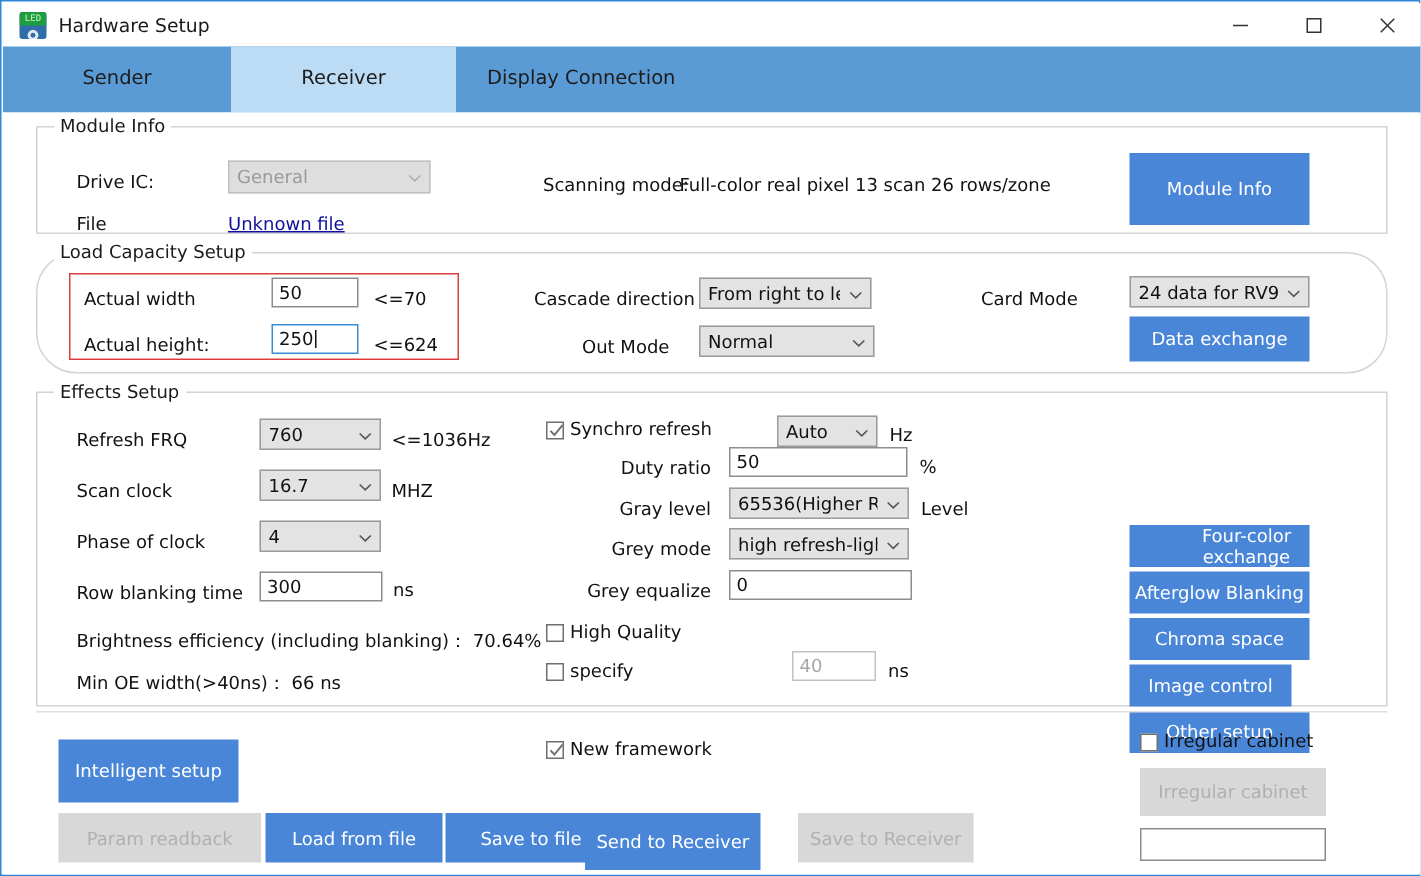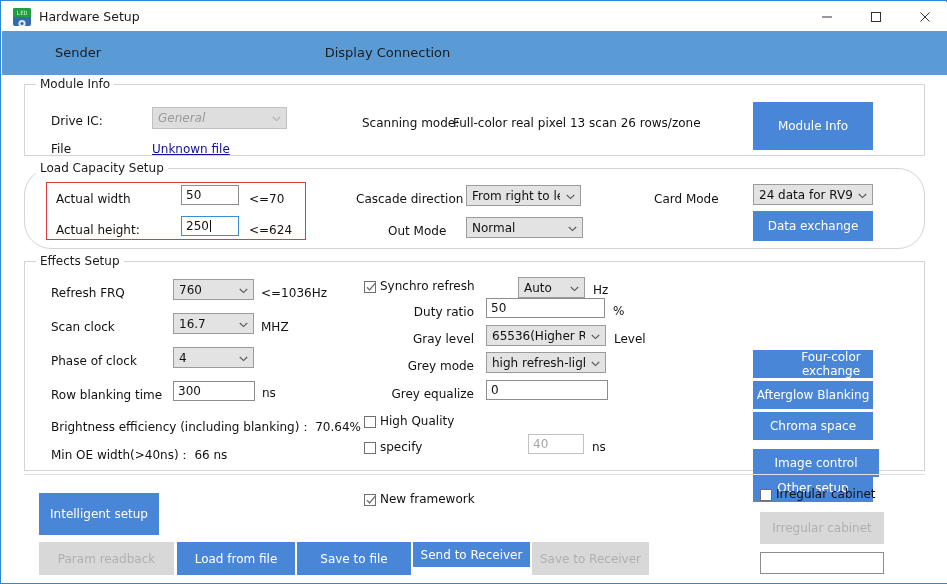--- a/index.html
+++ b/index.html
@@ -75,21 +75,21 @@
   
   .combo{
     position:absolute;box-sizing:border-box;
     border:1px solid #9b9b9b;background:#e3e3e3;
     font-size:12px;color:#111;overflow:hidden;white-space:nowrap;
     cursor:default;
   }
   .combo .txt{position:absolute;left:5px;top:50%;transform:translateY(-50%);
      right:20px;overflow:hidden;white-space:nowrap;}
   .combo .arw{position:absolute;right:5px;top:50%;transform:translateY(-50%);}
-  .combo.disabled{color:#9a9a9a;border-color:#c0c0c0;background:#dedede;font-style:italic;}
+  .combo.disabled{color:#9a9a9a;border-color:#c0c0c0;background:#dedede;}
   .combo.disabled .arw svg path{stroke:#b0b0b0;}
 
   
   .tbox{
     position:absolute;box-sizing:border-box;
     border:1px solid #8d8d8d;background:#fff;
     font-size:12px;color:#111;overflow:hidden;white-space:nowrap;
   }
   .tbox .txt{position:absolute;left:4px;top:50%;transform:translateY(-50%);}
   .tbox.focused{border:1px solid #3a8fd4;}
@@ -153,20 +153,21 @@
       <span class="winbtn">
         <svg width="12" height="12" viewBox="0 0 12 12">
             <path d="M1.5 1.5 L10.5 10.5 M10.5 1.5 L1.5 10.5" stroke="#333" stroke-width="1"></path>
           </svg>
       </span>
     </div>
   </div>
 
   <div class="tabbar">
     <div class="tab tab-sender">Sender</div>
+    <div class="tab tab-receiver active">Receiver</div>
     <div class="tab tab-display">Display Connection</div>
   </div>
 
   <div class="content">
 
     <div class="group" style="left:22px;top:9px;width:901px;height:72px;">
       <span class="legend">Module Info</span>
 
       <span class="lbl" style="left:26px;top:29px;">Drive IC:</span>
       <div class="combo disabled" style="left:127px;top:22px;width:135px;height:22px;">
@@ -341,21 +342,21 @@
         <span class="cbl">specify</span>
       </div>
       <div class="tbox disabled" style="left:503px;top:172px;width:56px;height:20px;padding-left:27px;">
         <span class="txt">40</span>
       </div>
       <span class="lbl" style="left:567px;top:178px;">ns</span>
 
       <div class="btn" style="left:728px;top:88px;width:120px;height:28px;padding-left:36px;">Four-color exchange</div>
       <div class="btn" style="left:728px;top:119px;width:120px;height:28px;">Afterglow Blanking</div>
       <div class="btn" style="left:728px;top:150px;width:120px;height:28px;">Chroma space</div>
-      <div class="btn" style="left:728px;top:187px;width:126px;height:28px;">Image control</div>
+      <div class="btn" style="left:728px;top:181px;width:108px;height:28px;">Image control</div>
       <div class="btn" style="left:728px;top:212px;width:120px;height:28px;">Other setup</div>
     </div>
 
     <div class="hr" style="left:22px;top:399px;width:901px;"></div>
 
     <div class="btn" style="left:37px;top:418px;width:120px;height:42px;">Intelligent setup</div>
 
     <div class="cb" style="left:362px;top:417px;">
       <span class="box">
         <svg width="12" height="12" viewBox="0 0 12 12">
@@ -370,17 +371,17 @@
       <span class="cbl">Irregular cabinet</span>
     </div>
     <div class="btn disabled" style="left:758px;top:437px;width:124px;height:32px;">Irregular cabinet</div>
     <div class="tbox" style="left:758px;top:477px;width:124px;height:22px;">
       <span class="txt"></span>
     </div>
 
     <div class="btn disabled" style="left:37px;top:467px;width:135px;height:33px;">Param readback</div>
     <div class="btn" style="left:175px;top:467px;width:118px;height:33px;">Load from file</div>
     <div class="btn" style="left:295px;top:467px;width:114px;height:33px;">Save to file</div>
-    <div class="btn" style="left:411px;top:467px;width:117px;height:25px;">Send to Receiver</div>
+    <div class="btn" style="left:388px;top:467px;width:117px;height:38px;">Send to Receiver</div>
     <div class="btn disabled" style="left:530px;top:467px;width:117px;height:33px;">Save to Receiver</div>
 
   </div>
 </div>
 
 </body></html>

